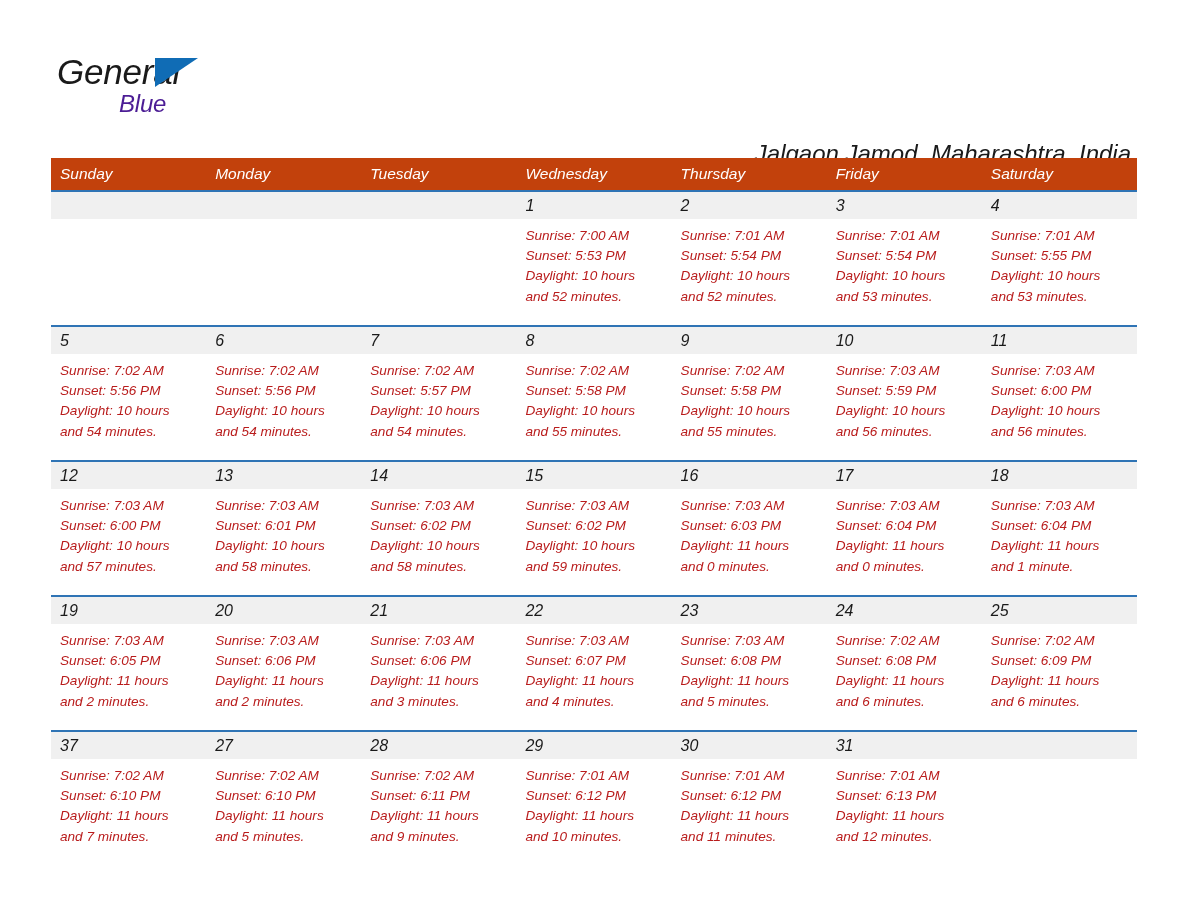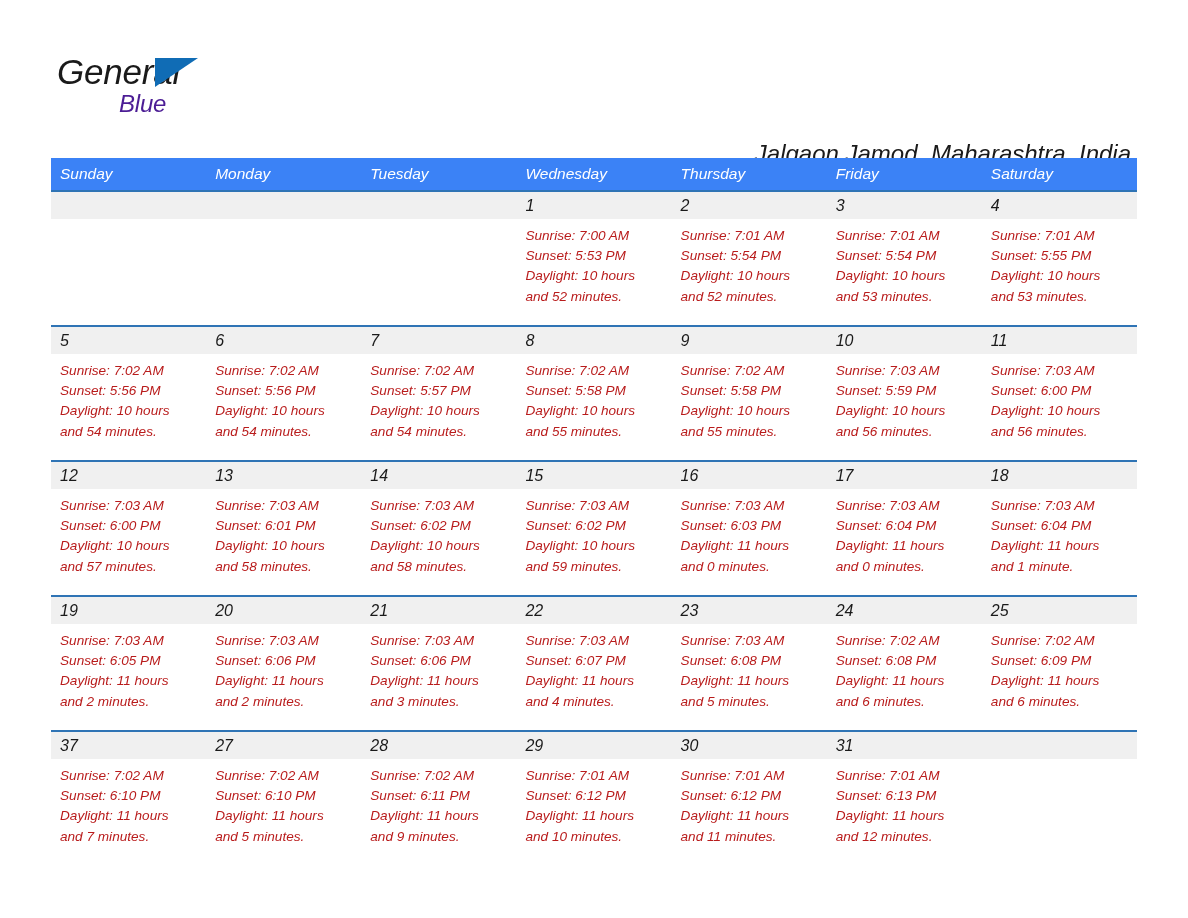--- a/index.html
+++ b/index.html
@@ -96,21 +96,21 @@
     width: 1086px;
   }
   table.cal {
     border-collapse: collapse;
     table-layout: fixed;
     width: 1086px;
   }
   table.cal col { width: 155.14px; }
 
   thead th {
-    background: #3b82f6;
+    background: #c2410c;
     color: #ffffff;
     font-size: 15.5px;
     font-weight: 400;
     text-align: left;
     padding: 7px 0 8px 9px;
     height: 17px;
     line-height: 17px;
     border: 0;
   }
 

